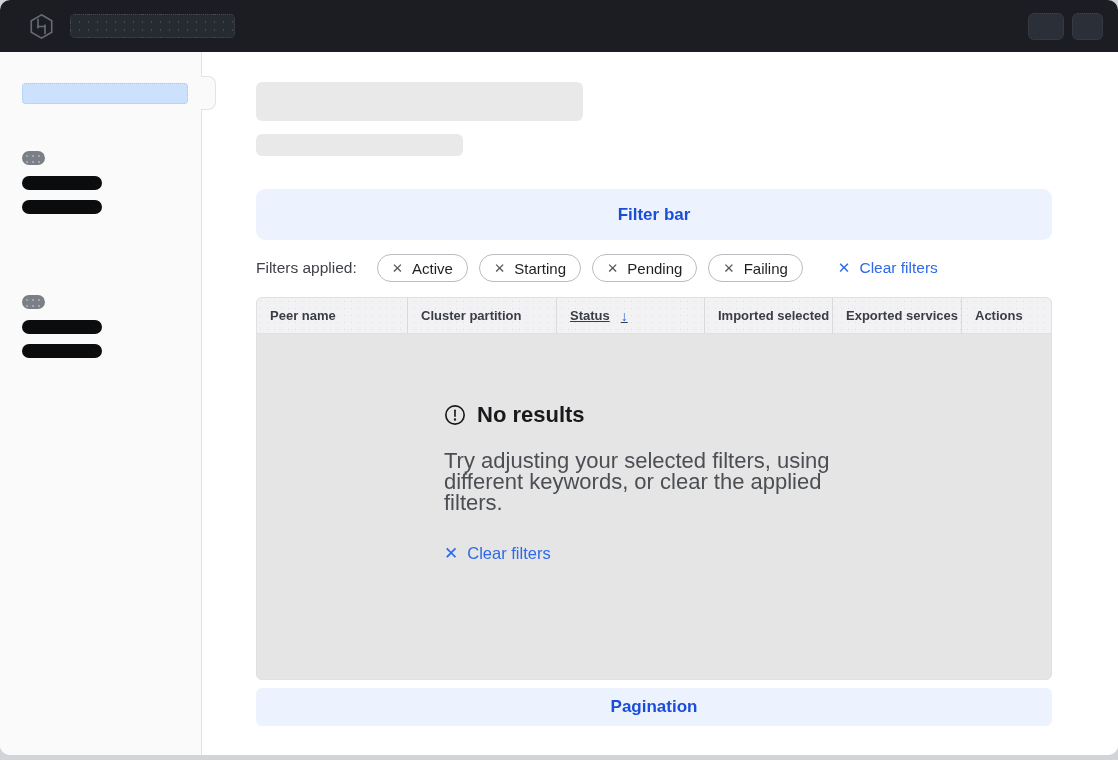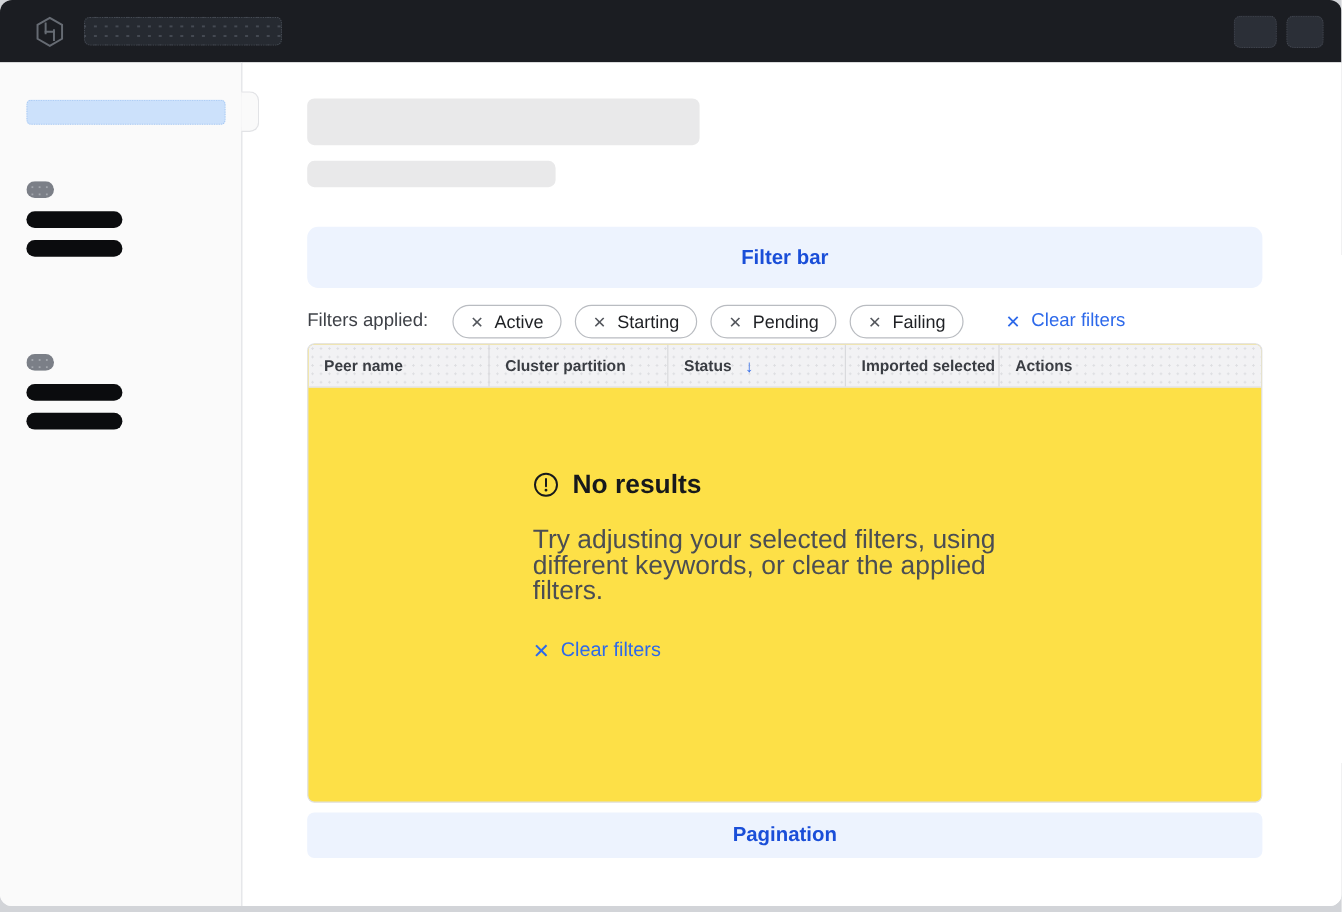--- a/index.html
+++ b/index.html
@@ -109,40 +109,40 @@
   .pill-x { color:#54575d; font-size:13.5px; font-weight:400; }
   .link {
     display:flex; align-items:center; gap:9px;
     color:#2d69ea; cursor:pointer;
   }
   .clear-top { margin-left:24px; font-size:15.5px; font-weight:500; }
   .link-x { font-size:15px; font-weight:500; }
 
   
   .table {
-    margin-top:4px; height:383px;
+    margin-top:15px; height:383px;
     border:1px solid #dfe0e3; border-radius:6px;
-    overflow:hidden; background:#fde047;
+    overflow:hidden; background:#e5e5e5;
   }
   .thead {
     display:flex; height:36px;
     background:#f2f2f4;
     background-image:radial-gradient(circle, #dddee1 0.9px, transparent 1px);
     background-size:7px 7px;
     border-bottom:1px solid #dfe0e3;
   }
   .th {
     display:flex; align-items:center;
     padding-left:13px;
     font-size:13px; font-weight:bold; color:#3a3d43;
     border-right:1px solid #d9dadd;
     cursor:pointer;
   }
   .th:last-child { border-right:none; }
-  .th-1 { width:151px; } .th-2 { width:149px; } .th-3 { width:148px; }
+  .th-1 { width:151px; } .th-2 { width:149px; } .th-3 { width:148px;text-decoration:underline; }
   .th-4 { width:128px; } .th-5 { width:129px; } .th-6 { flex:1; }
   .sort-arrow { color:#2a66e8; margin-left:11px; font-size:14px; font-weight:bold; }
 
   
   .tbody { height:346px; display:flex; justify-content:center; }
   .empty { width:420px; margin-top:68px; }
   .empty-head { display:flex; align-items:center; gap:11px; }
   .empty-title { font-size:22px; font-weight:bold; color:#17191c; }
   .alert-icon { width:22px; height:22px; display:block; }
   .empty-desc {
@@ -225,20 +225,23 @@
           </div>
           <div class="th th-2">
             <span>Cluster partition</span>
           </div>
           <div class="th th-3">
             <span>Status</span>
             <span class="sort-arrow">↓</span>
           </div>
           <div class="th th-4">
             <span>Imported selected</span>
+          </div>
+          <div class="th th-5">
+            <span>Exported services</span>
           </div>
           <div class="th th-6">
             <span>Actions</span>
           </div>
         </div>
 
         <div class="tbody">
           <div class="empty">
             <div class="empty-head">
               <svg class="alert-icon" viewBox="0 0 24 24" fill="none" stroke="#17191c" stroke-width="1.8">

